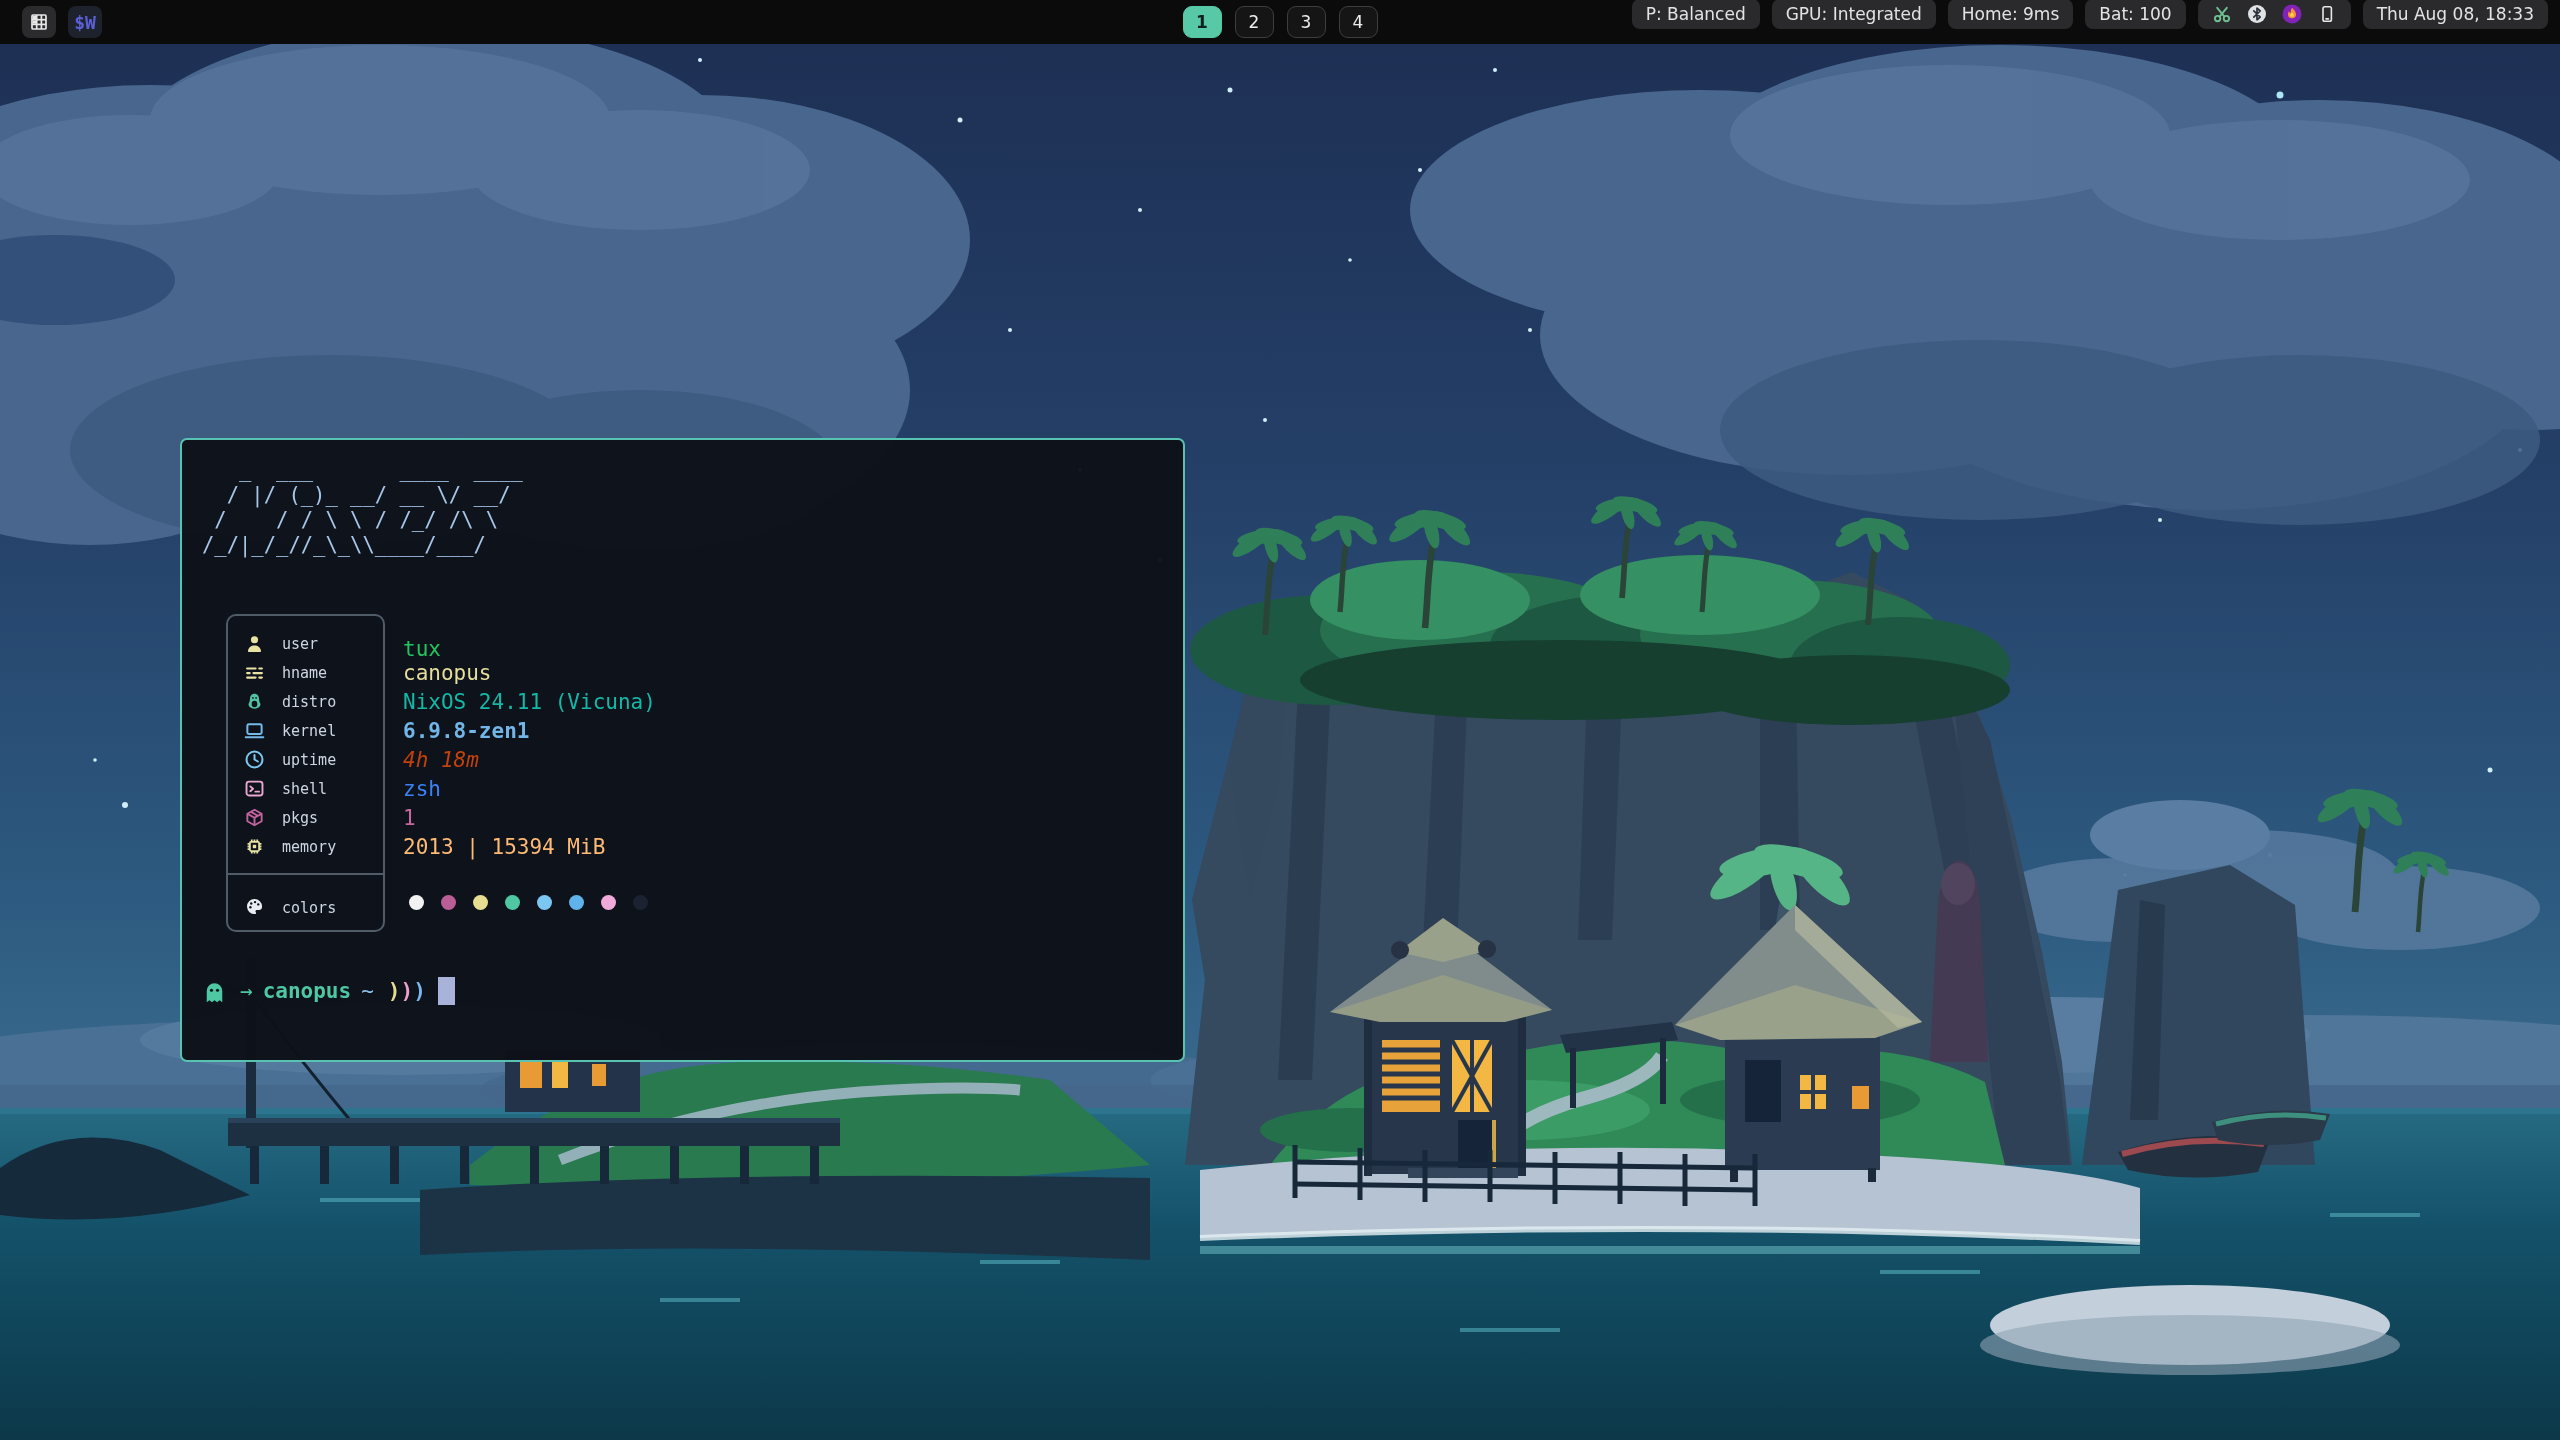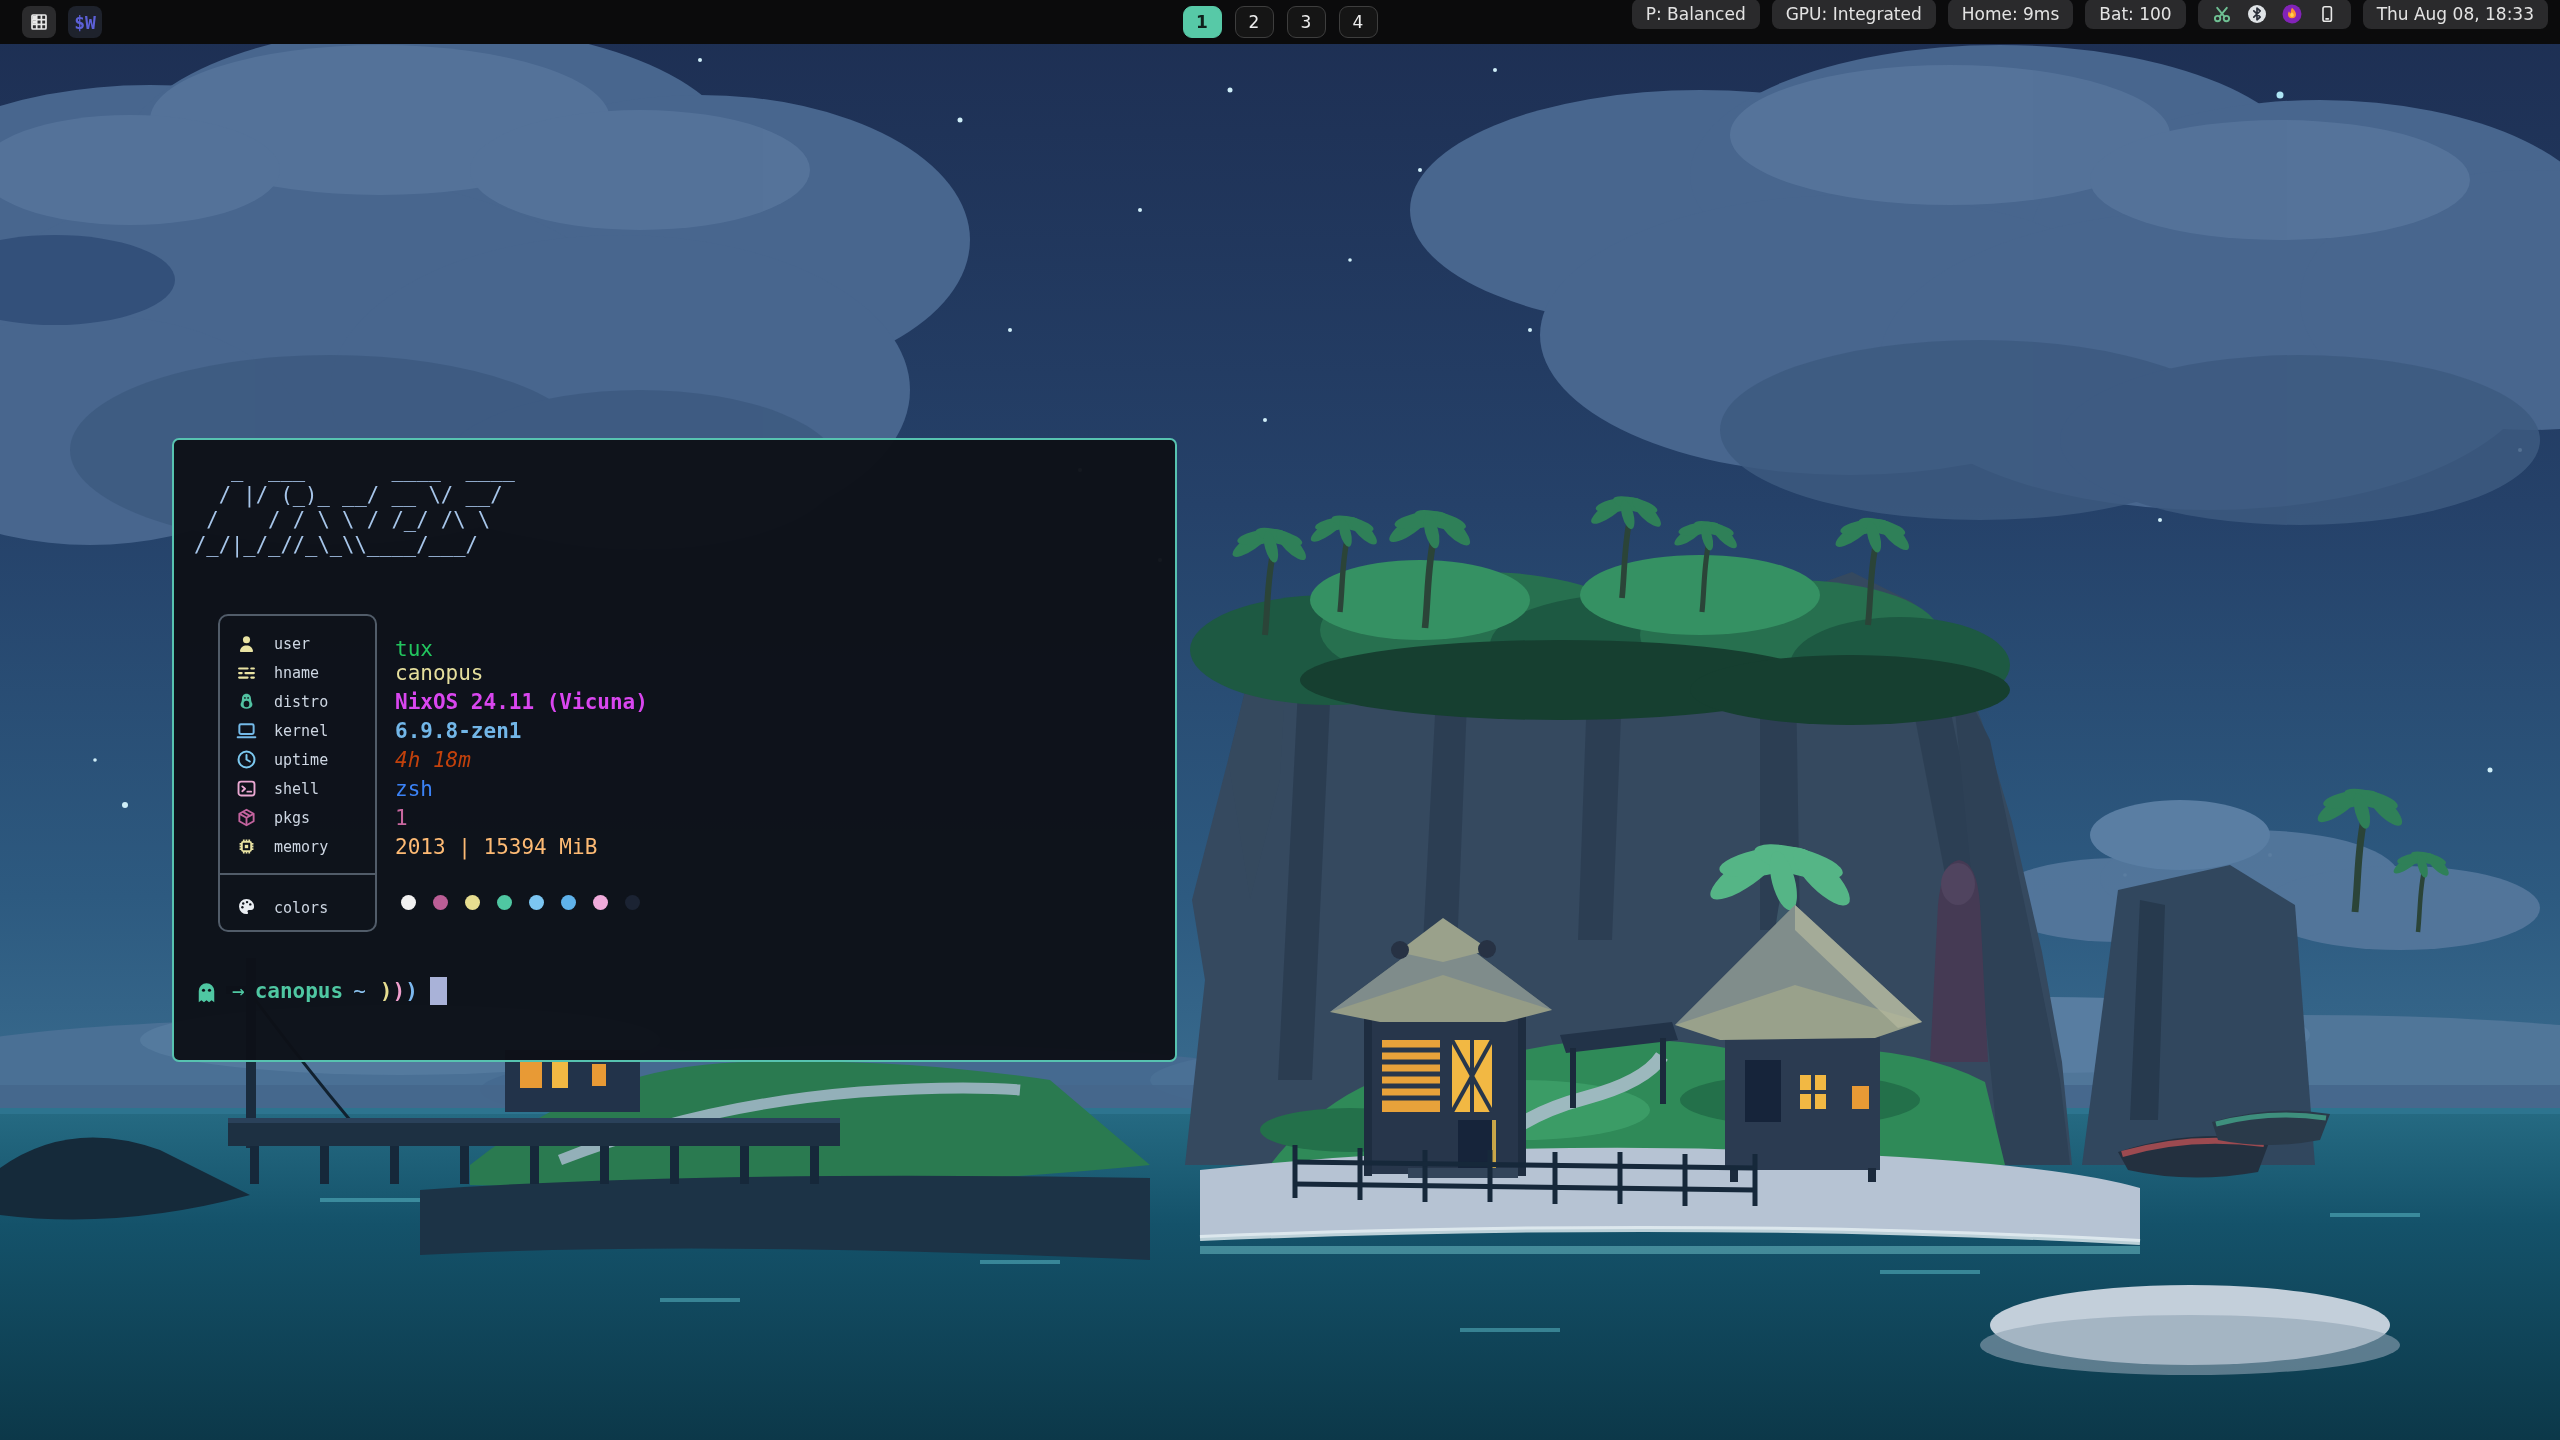--- a/index.html
+++ b/index.html
@@ -23,21 +23,21 @@
   .ws{pointer-events:auto;min-width:37px;height:30px;border-radius:9px;display:flex;align-items:center;
       justify-content:center;background:#151515;border:1px solid #3e3e3e;color:#ededed;font-size:17px;}
   .ws.active{background:#57c9a7;border-color:#57c9a7;color:#0f211c;font-weight:bold;}
   .tb-right{position:absolute;right:12px;top:0;height:28px;display:flex;align-items:center;gap:12px;}
   .pill{height:30px;border-radius:8px;background:#2a2a2c;display:flex;align-items:center;
         padding:0 14px;white-space:nowrap;color:#e3e3e3;}
   .tray{gap:15px;}
   .tray svg{display:block;}
 
   
-  .terminal{position:absolute;left:172px;top:438px;width:1005px;height:624px;
+  .terminal{position:absolute;left:180px;top:438px;width:1005px;height:624px;
             background:rgba(13,17,24,0.97);border:2px solid #57c3b0;border-radius:7px;
             box-sizing:border-box;font-family:"DejaVu Sans Mono","Liberation Mono",monospace;
             color:#cdd6e2;}
   .ascii{position:absolute;left:20px;top:18px;font-size:20.5px;line-height:25px;color:#a7c6ea;}
   .aline{white-space:pre;}
   .fetchbox{position:absolute;left:44px;top:174px;width:159px;height:318px;
             border:2px solid #515c69;border-radius:10px;box-sizing:border-box;}
   .fetchdivider{position:absolute;left:44px;top:433px;width:159px;height:0;
                 border-top:2px solid #515c69;}
   .frows{position:absolute;left:62px;top:189px;}
@@ -465,21 +465,21 @@
       <div class="frow">
         <span class="ficon" style="color: rgb(82, 194, 162);">
           <svg width="21" height="21" viewBox="0 0 20 20" fill="currentColor">
             <path d="M10 2.6c-2.7 0-4.3 2.1-4.3 4.8 0 1.9-.5 3.1-1.2 4.5-.5 1.1 0 4.9 5.5 4.9s6-3.8 5.5-4.9c-.7-1.4-1.2-2.6-1.2-4.5 0-2.7-1.6-4.8-4.3-4.8z"></path>
             <ellipse cx="10" cy="12.4" rx="2.7" ry="3.1" fill="#0e1219"></ellipse>
             <circle cx="8.5" cy="6.6" r="0.8" fill="#0e1219"></circle>
               <circle cx="11.5" cy="6.6" r="0.8" fill="#0e1219"></circle>
           </svg>
           </span>
         <span class="flabel">distro</span>
-        <span class="fvalue" style="color: #d946ef; font-weight: bold;">NixOS 24.11 (Vicuna)</span>
+        <span class="fvalue" style="color: #14b8a6;">NixOS 24.11 (Vicuna)</span>
       </div>
       <div class="frow">
         <span class="ficon" style="color: rgb(116, 185, 232);">
           <svg width="21" height="21" viewBox="0 0 20 20" stroke="currentColor" stroke-width="1.9" fill="none" stroke-linecap="round">
             <rect x="3.2" y="4" width="13.6" height="9.4" rx="1.4"></rect>
             <path d="M1.6 16.4h16.8"></path>
           </svg>
           </span>
         <span class="flabel">kernel</span>
         <span class="fvalue" style="color: rgb(114, 182, 232); font-weight: bold;">6.9.8-zen1</span>

